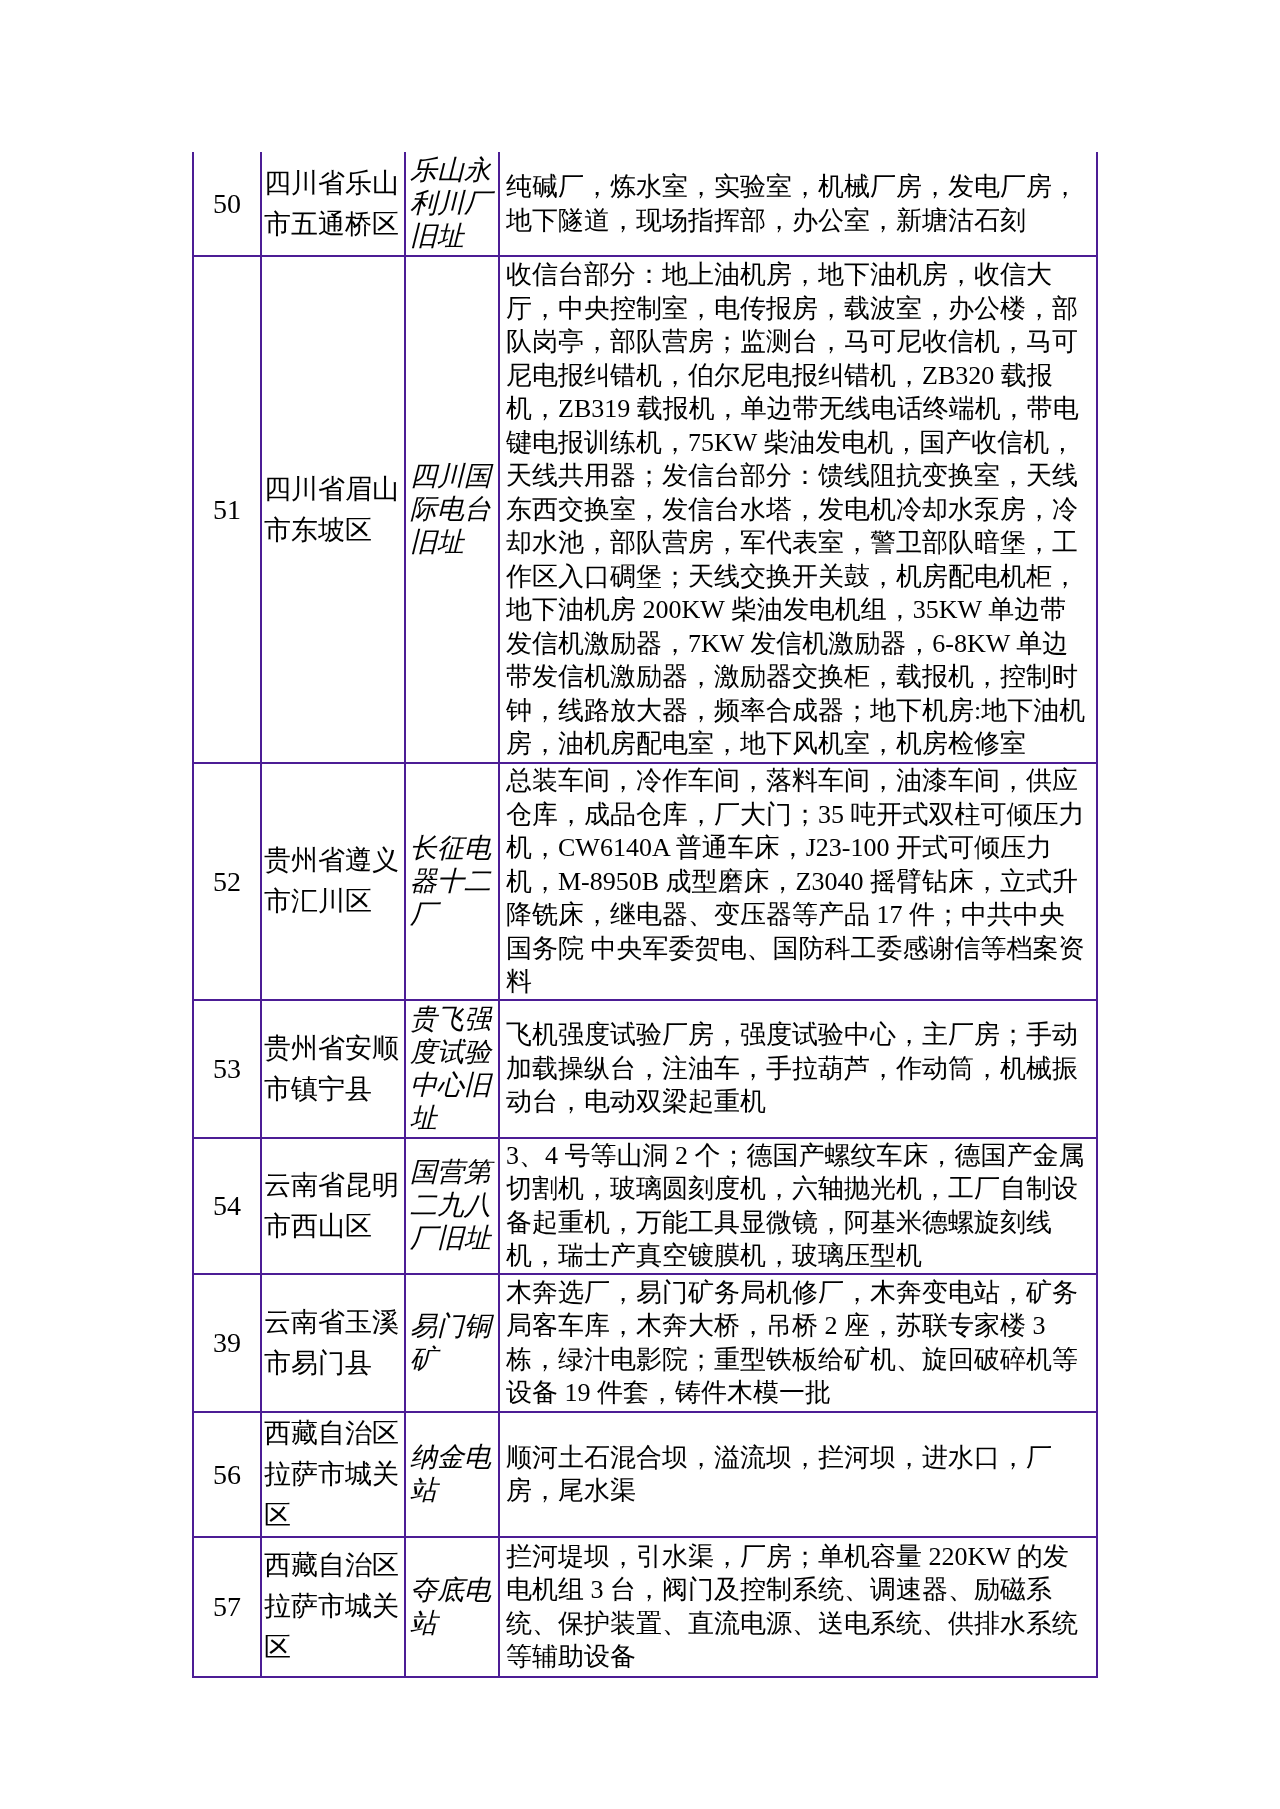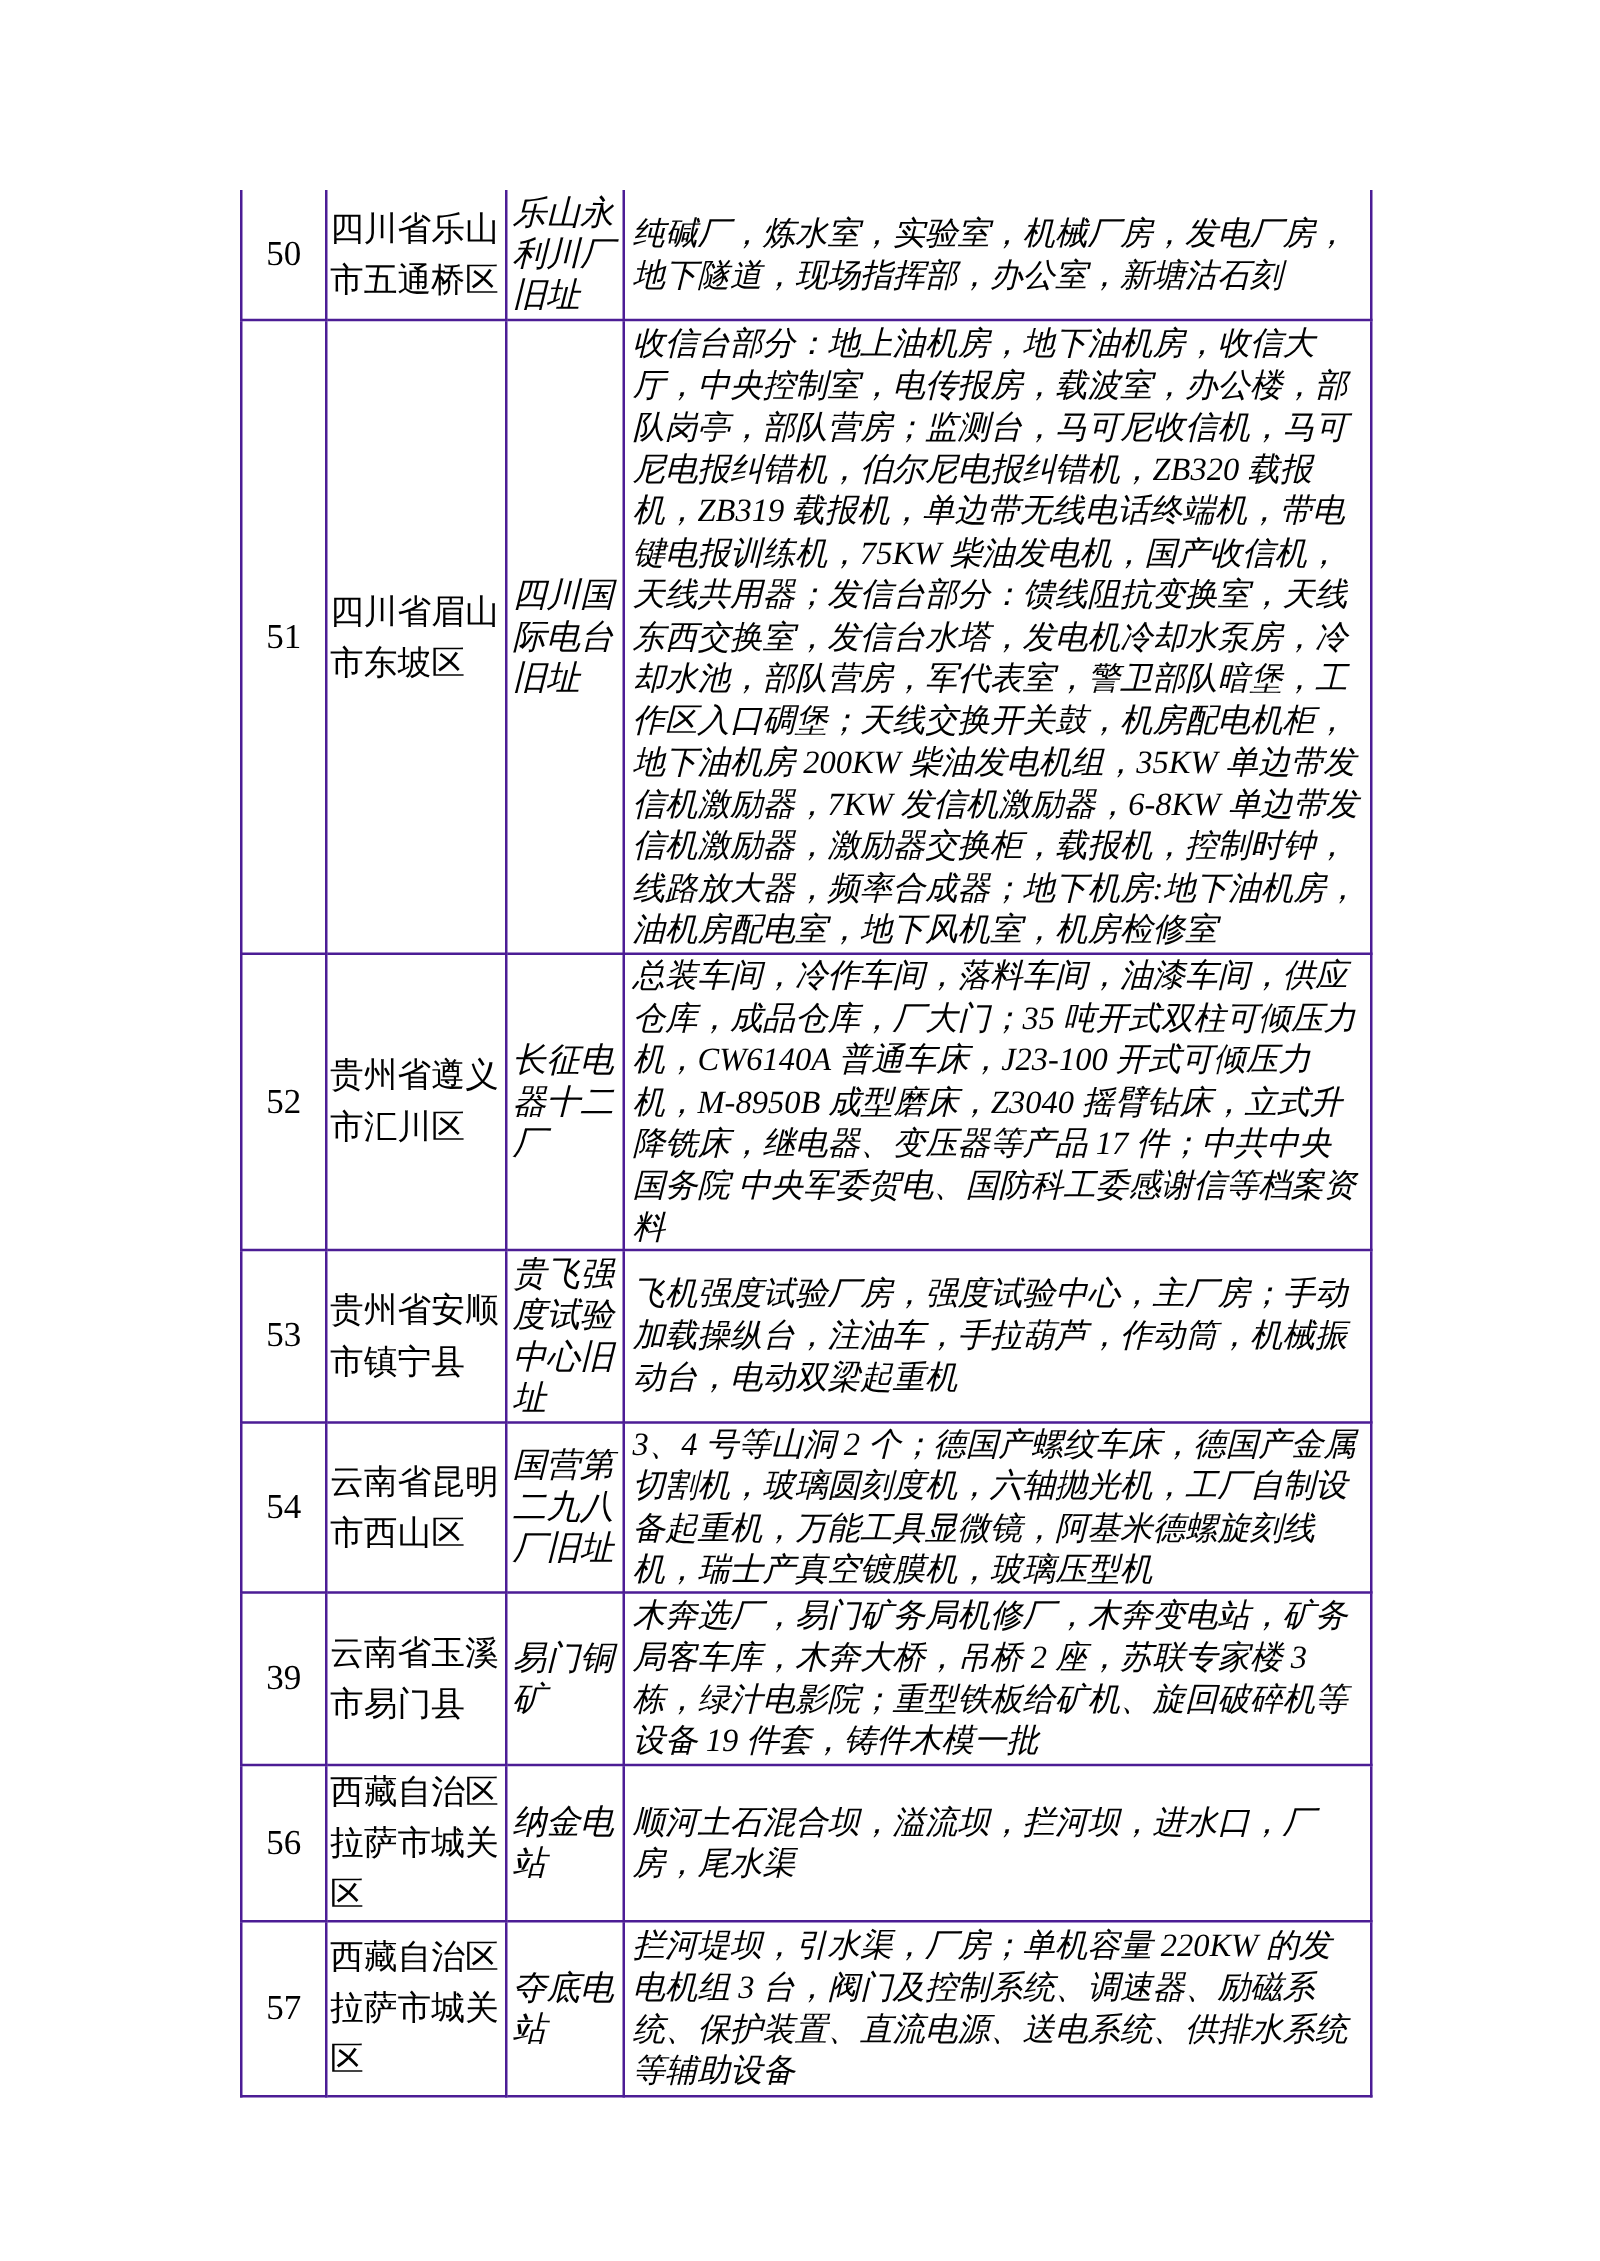--- a/index.html
+++ b/index.html
@@ -45,21 +45,20 @@
     padding: 0 4px;
     word-break: break-all;
     font-style: italic;
   }
   td.cell-desc {
     font-size: 26px;
     line-height: 33.5px;
     padding: 0 6px;
     word-break: break-all;
     text-align: left;
-    font-style: italic;
   }
   tr.r50 { height: 104px; }
   tr.r51 { height: 507px; }
   tr.r52 { height: 200px; }
   tr.r53 { height: 138px; }
   tr.r54 { height: 136px; }
   tr.r55 { height: 138px; }
   tr.r56 { height: 97px; }
   tr.r57 { height: 140px; }
 </style>

